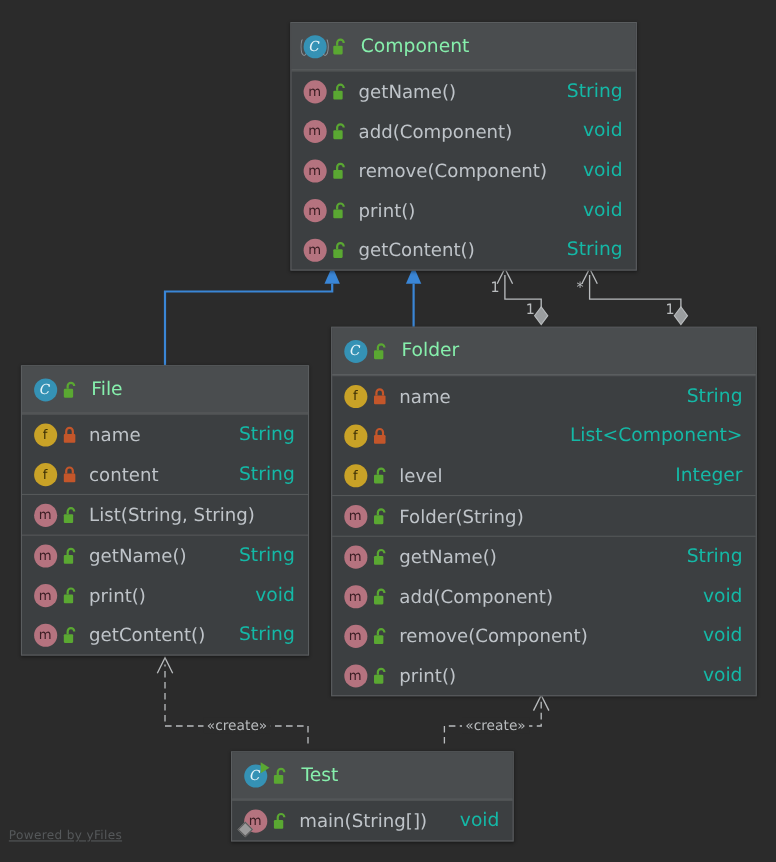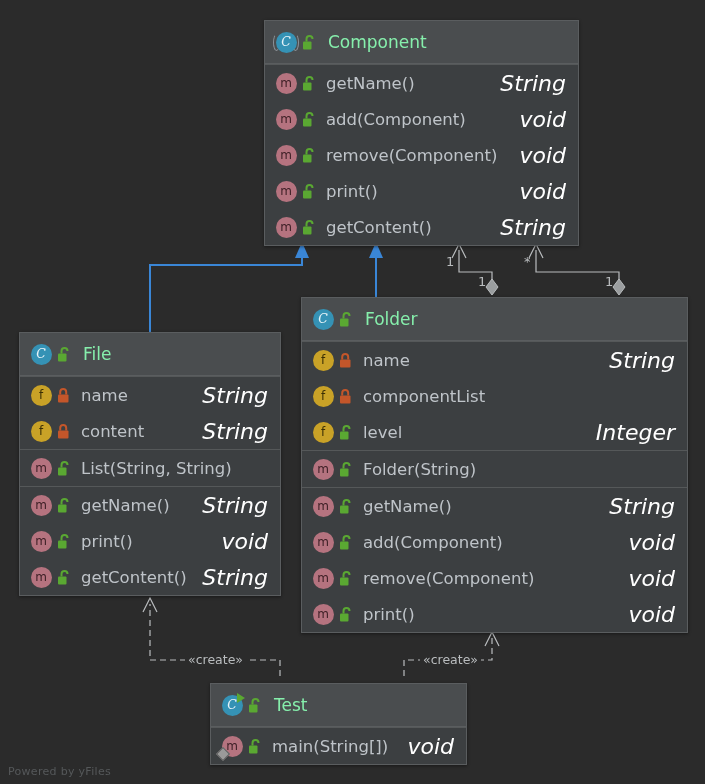--- a/index.html
+++ b/index.html
@@ -54,26 +54,25 @@
     box-sizing: border-box;
     white-space: nowrap;
   }
   .row-name {
     color: #bfc4c9;
     font-size: 16.5px;
     flex: 0 0 auto;
     text-align: center;
   }
   .row-type {
-    color: #ffffff;
-    font-size: 22px;
+    color: #14b8a6;
+    font-size: 17px;
     margin-left: auto;
     padding-left: 14px;
     flex: 0 0 auto;
-    font-style: italic;
   }
   .class-title {
     color: #86efac;
     font-size: 17px;
     margin-left: 2px;
   }
 
   
   .icon {
     flex: 0 0 auto;
@@ -126,25 +125,26 @@
     left: -3px; bottom: -2px;
     width: 8px; height: 8px;
     background: #9a9a9a;
     transform: rotate(45deg);
     border: 1px solid #5c5c5c;
   }
 
   .watermark {
     position: absolute;
     left: 8px;
-    bottom: 6px;
+    bottom: 18px;
     color: #55585a;
     font-size: 11px;
     font-family: "DejaVu Sans", sans-serif;
     letter-spacing: 0.3px;
+    text-decoration: underline;
   }
 
   .edge-label {
     position: absolute;
     color: #b9bcbe;
     font-size: 12.5px;
     font-family: "DejaVu Sans", sans-serif;
     white-space: nowrap;
   }
   .edge-label.mult { font-size: 13px; }
@@ -419,21 +419,21 @@
       <div class="uml-row">
         <span class="icon ic-kind">
             <span class="kind-circle kind-field">f</span>
           </span>
         <span class="icon ic-vis">
             <svg width="15" height="17" viewBox="0 0 15 17">
               <path d="M3.2 7.5 V5 a3 3 0 0 1 6 0 V7.5" fill="none" stroke="#c4562a" stroke-width="2"></path>
               <rect x="1" y="7.5" width="10.5" height="8" rx="1" fill="#c4562a"></rect>
             </svg>
           </span>
-        <span class="row-name">componentList</span>
+        <span class="row-type">List&lt;Component&gt;</span>
       </div>
       <div class="uml-row">
         <span class="icon ic-kind">
             <span class="kind-circle kind-field">f</span>
           </span>
         <span class="icon ic-vis">
             <svg width="15" height="17" viewBox="0 0 15 17">
               <path d="M4.5 7.5 V5 a3 3 0 0 1 6 0" fill="none" stroke="#5aa832" stroke-width="2"></path>
               <rect x="1" y="7.5" width="8.5" height="8" rx="1" fill="#5aa832"></rect>
             </svg>

